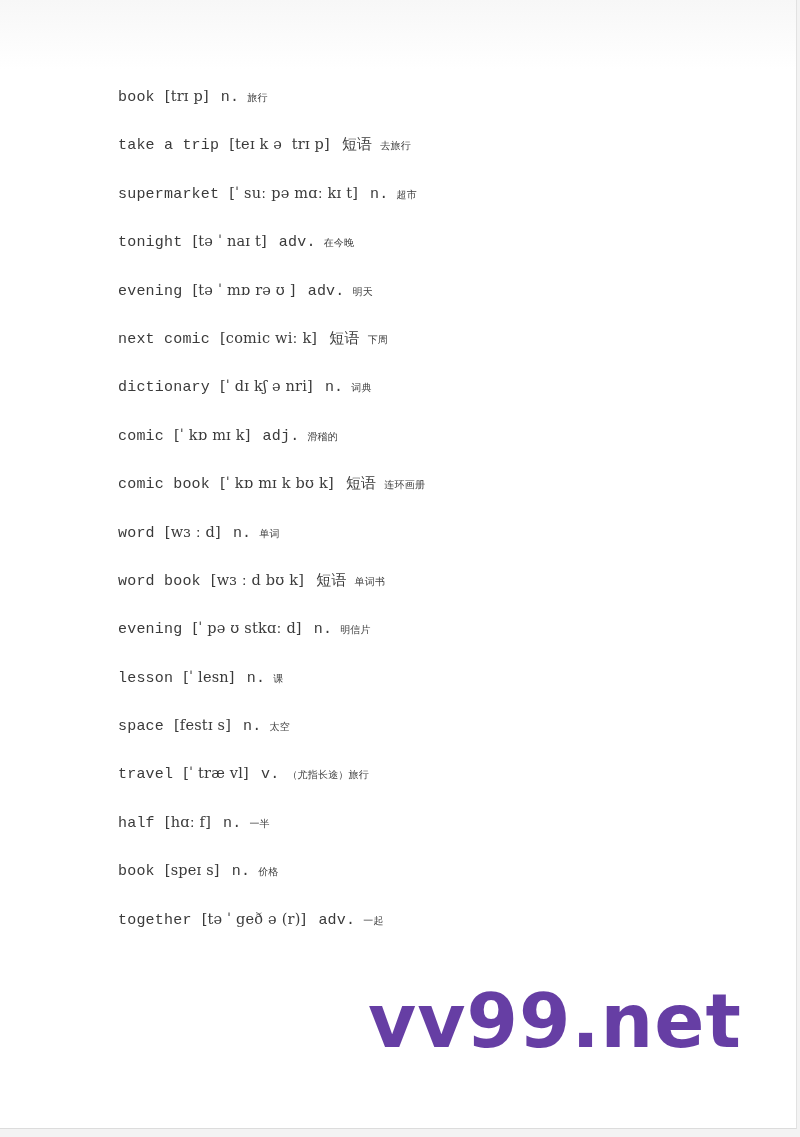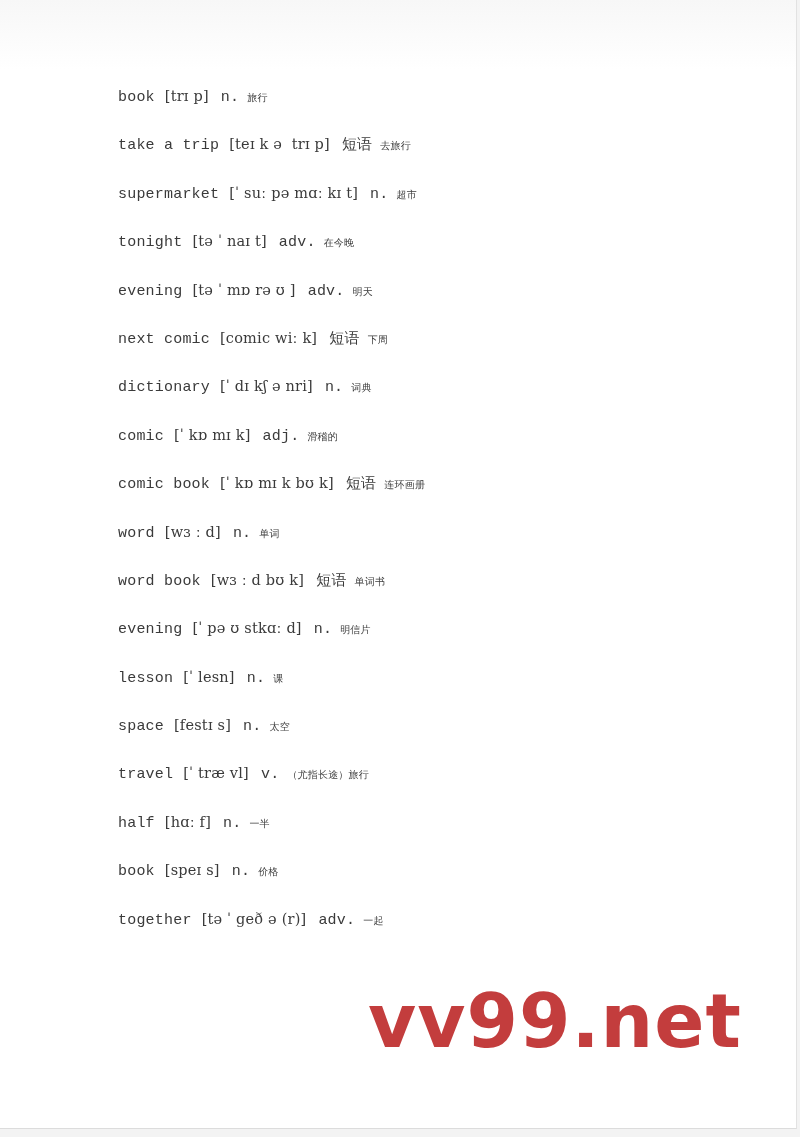--- a/index.html
+++ b/index.html
@@ -50,21 +50,21 @@
     .pos { margin-left: 12px; font-family: "Liberation Mono", "DejaVu Sans Mono", monospace; font-size: 15px; }
     .meaning { margin-left: 8px; font-family: Liberation Sans, sans-serif; font-size: 10px; color: #3d3d3d; }
     .watermark {
       position: absolute;
       left: 368px;
       top: 984px;
       font-family: "DejaVu Sans", "Liberation Sans", sans-serif;
       font-weight: bold;
       font-size: 74px;
       letter-spacing: 1px;
-      color: #b91c1c;
+      color: #4c1d95;
       opacity: 0.85;
       pointer-events: none;
       line-height: 1;
     }
   </style>
 </head>
 <body>
 
 <div class="page">
   <div class="top-fade"></div>

